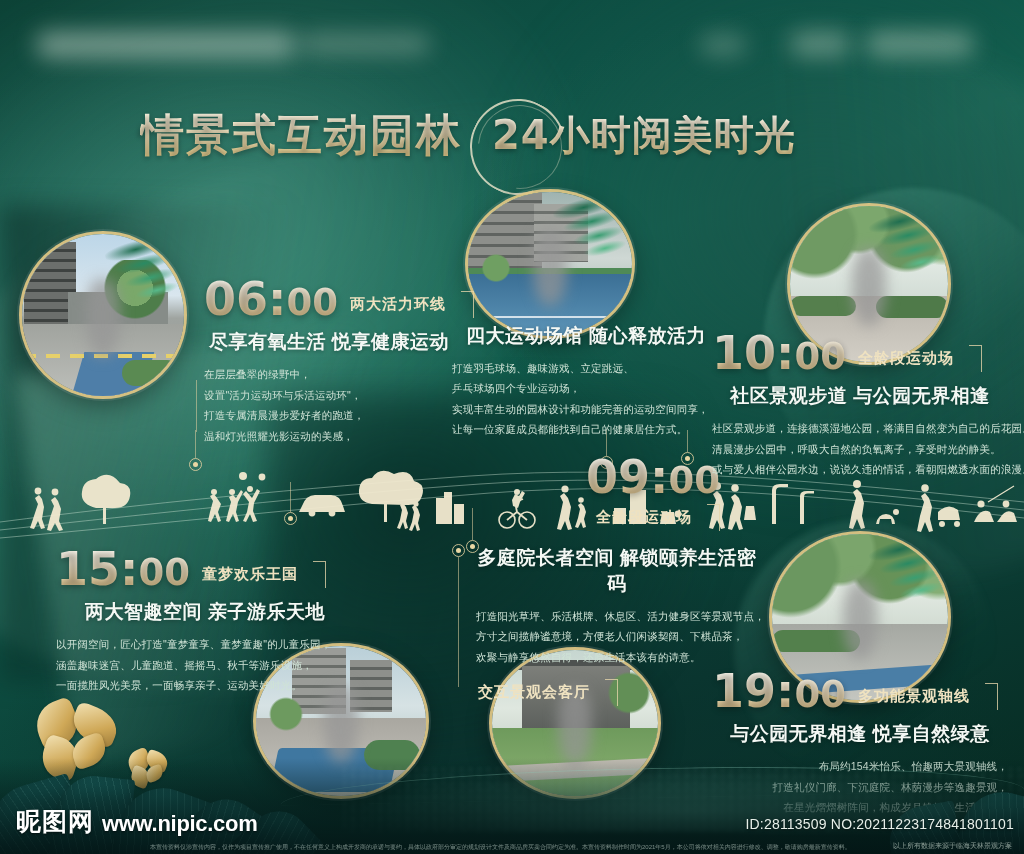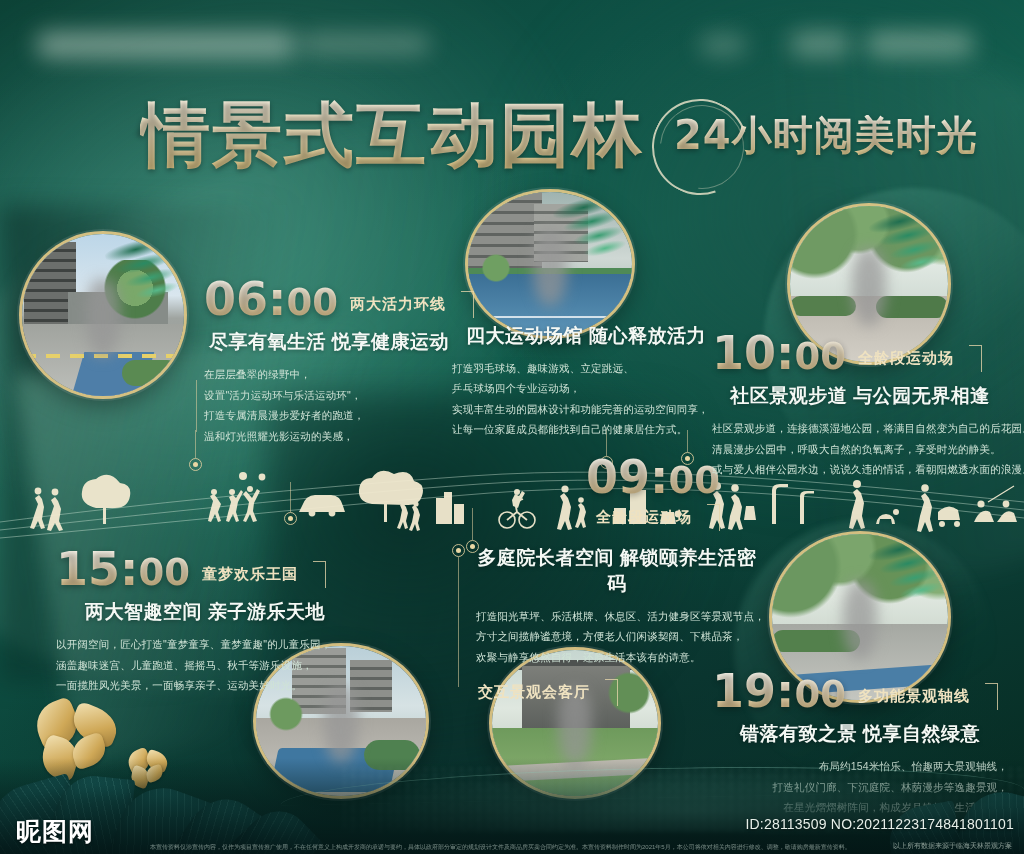--- a/index.html
+++ b/index.html
@@ -59,21 +59,21 @@
   .blurband { position:absolute; border-radius:18px; filter:blur(11px); }
   .bb1 { left:36px; top:32px;  width:260px; height:26px; background:rgba(214,226,214,.50); }
   .bb2 { left:300px;top:34px;  width:130px; height:20px; background:rgba(198,214,198,.34); }
   .bb3 { left:790px;top:32px;  width:60px;  height:24px; background:rgba(206,220,202,.40); }
   .bb4 { left:866px;top:32px;  width:108px; height:24px; background:rgba(206,220,202,.44); }
   .bb5 { left:700px;top:34px;  width:46px;  height:22px; background:rgba(196,212,194,.30); }
 
   
   .headline { position:absolute; left:140px; top:104px; height:62px; display:flex; align-items:center; }
   .h-main {
-    font-size:70px; font-weight:bold; letter-spacing:2px; line-height:1;
+    font-size:44px; font-weight:bold; letter-spacing:2px; line-height:1;
     background:linear-gradient(180deg,#fdf6e3 0%,#f3e4bd 48%,#e0c887 100%);
     -webkit-background-clip:text; background-clip:text; color:transparent;
     text-shadow:0 2px 5px rgba(0,0,0,.32);
     font-family:"DejaVu Sans","Liberation Sans",sans-serif;
   }
   .h-ringwrap { position:relative; margin-left:30px; display:flex; align-items:center; }
   .h-ring {
     position:absolute; left:-22px; top:-16px; width:96px; height:96px;
     border:2px solid rgba(240,232,206,.80); border-radius:50%;
     border-right-color:transparent; transform:rotate(26deg);
@@ -300,21 +300,21 @@
   }
   .sweepline {
     position:absolute; left:280px; bottom:56px; width:744px; height:30px;
     border-top:1px solid rgba(170,240,220,.30);
     border-radius:50% 50% 0 0 / 100% 100% 0 0;
     transform:rotate(-1.2deg);
   }
 
   
   .footerbar { position:absolute; left:0; bottom:0; width:1024px; height:54px; }
-  .wm { position:absolute; left:16px; bottom:6px; display:flex; align-items:flex-end; gap:8px; }
+  .wm { position:absolute; left:16px; bottom:16px; display:flex; align-items:flex-end; gap:8px; }
   .wm-cn {
     font-size:25px; font-weight:bold; color:#ffffff; letter-spacing:1px;
     text-shadow:0 1px 3px rgba(0,0,0,.6);
     font-family:"DejaVu Sans","Liberation Sans",sans-serif;
   }
   .wm-url {
     font-size:22px; font-weight:bold; color:#ffffff; letter-spacing:-.3px;
     text-shadow:0 1px 3px rgba(0,0,0,.6); padding-bottom:1px;
   }
   .idline {
@@ -599,21 +599,21 @@
     <div class="timerow">
       <div class="tag">交互景观会客厅</div>
     </div>
   </div>
 
   <div class="block" id="b19">
     <div class="timerow">
       <div class="time"><span>19</span><span>:</span><span class="mins">00</span></div>
       <div class="tag">多功能景观轴线</div>
     </div>
-    <div class="sub">错落有致之景 悦享自然绿意</div>
+    <div class="sub">与公园无界相逢 悦享自然绿意</div>
     <div class="body ralign">
       <p>布局约154米怡乐、怡趣两大景观轴线，</p>
       <p>打造礼仪门廊、下沉庭院、林荫漫步等逸趣景观，</p>
       <p>在星光熠熠树阵间，构成岁月静好的生活乐园。</p>
     </div>
   </div>
 
   <div class="bfly" id="bf1">
     <span class="w1"></span>
       <span class="w2"></span>
@@ -654,19 +654,20 @@
         <div class="leafveins"></div>
       </div>
   </div>
   <div class="sweepline"></div>
   <div class="sparkle"></div>
   <div class="bottomfade"></div>
 
   <div class="footerbar">
     <div class="wm">
       <div class="wm-cn">昵图网</div>
+      <div class="wm-url">www.nipic.com</div>
     </div>
     <div class="idline">ID:28113509 NO:20211223174841801101</div>
     <div class="disclaim">本宣传资料仅涉宣传内容，仅作为项目宣传推广使用，不在任何意义上构成开发商的承诺与要约，具体以政府部分审定的规划设计文件及商品房买卖合同约定为准。本宣传资料制作时间为2021年5月，本公司将依对相关内容进行修改、调整，敬请购房最新宣传资料。</div>
     <div class="disclaim2">以上所有数据来源于临海天林景观方案</div>
   </div>
 
 </div>
 
 </body></html>

